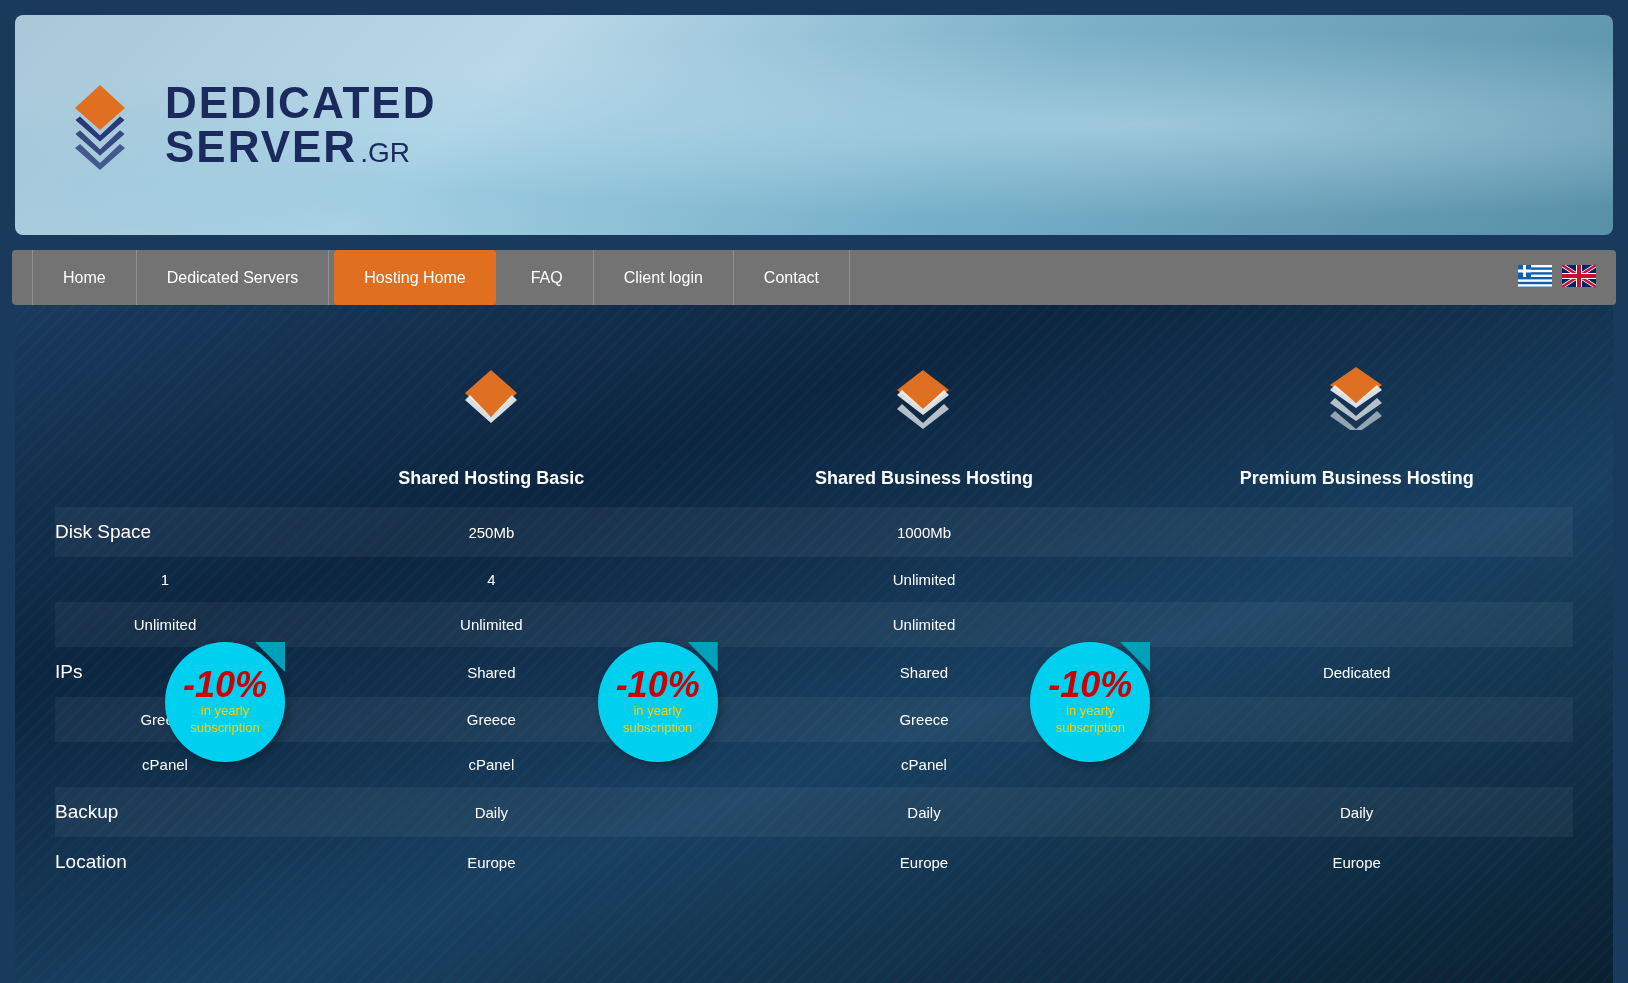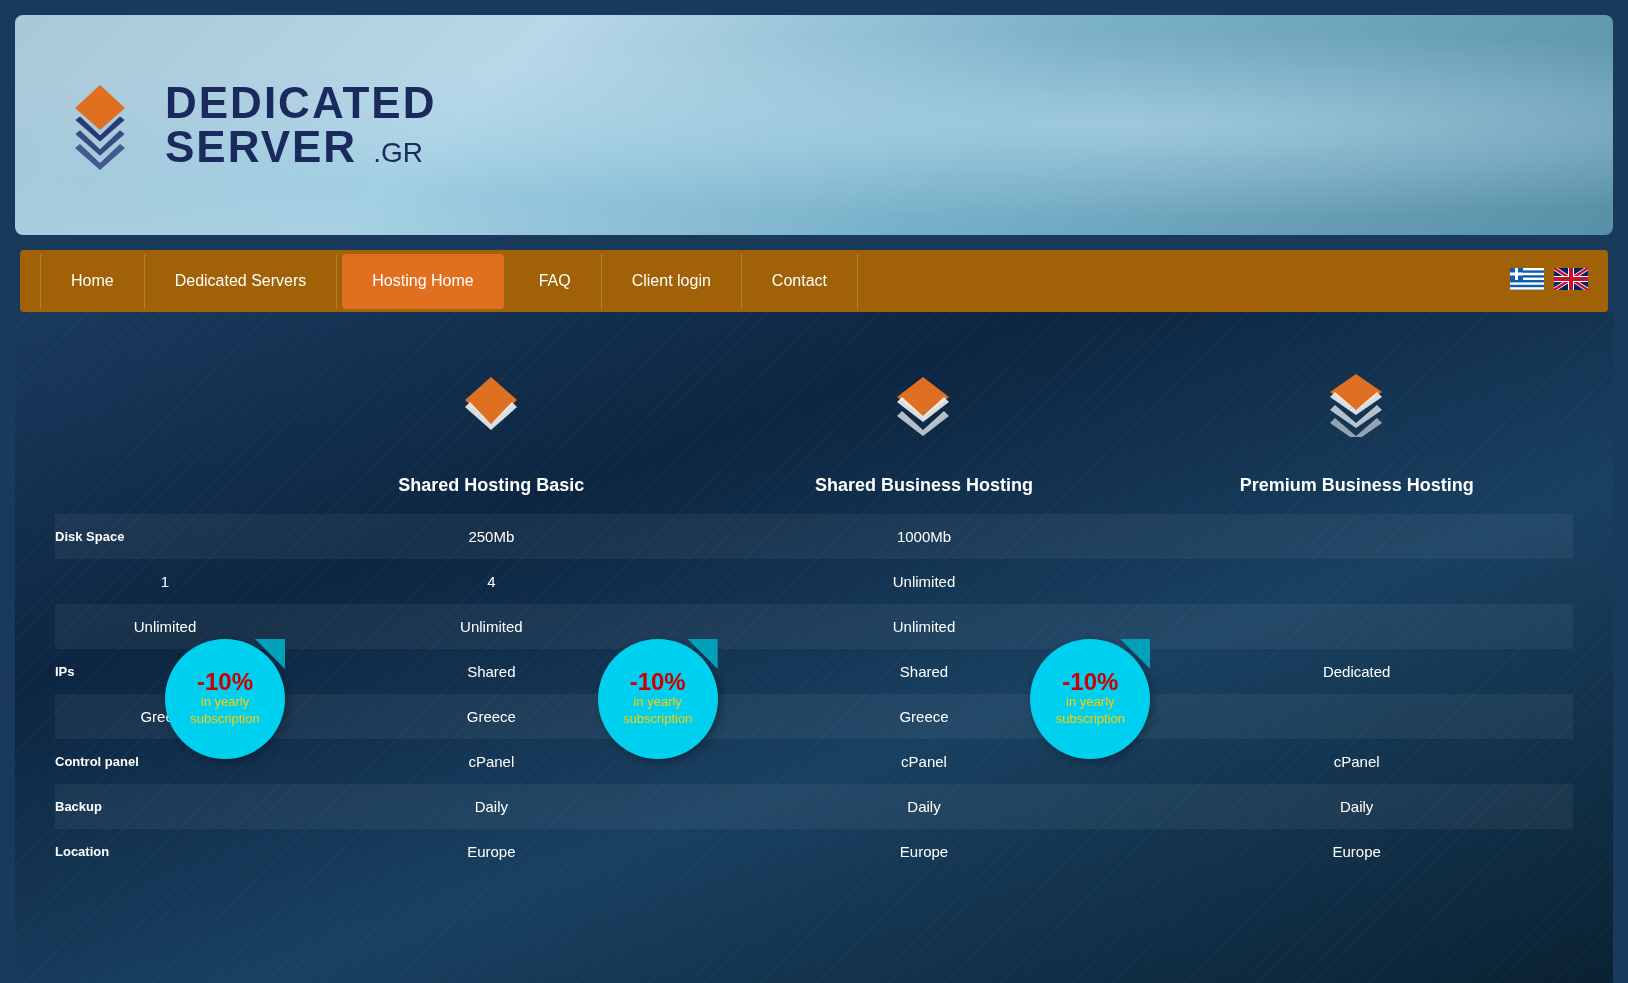--- a/index.html
+++ b/index.html
@@ -55,26 +55,26 @@
     .logo-text-sub {
       font-size: 44px;
       font-weight: 900;
       color: #1a2a5c;
       line-height: 1;
       letter-spacing: 2px;
     }
 
     
     .nav {
-      background: #a16207;
-      height: 62px;
+      background: #737373;
+      height: 55px;
       display: flex;
       align-items: center;
       padding: 0 20px;
-      margin: 0 20px;
+      margin: 0 12px;
       border-radius: 4px;
     }
     .nav-items {
       display: flex;
       align-items: center;
       flex: 1;
       gap: 0;
     }
     .nav-item {
       color: white;
@@ -120,22 +120,22 @@
           -45deg,
           transparent,
           transparent 8px,
           rgba(0,150,200,0.05) 8px,
           rgba(0,150,200,0.05) 10px
         );
       pointer-events: none;
     }
     .row-label {
       color: white;
-      font-weight: 700;
-      font-size: 13px;
+      font-weight: 400;
+      font-size: 19px;
       padding: 14px 20px 14px 0;
       display: flex;
       align-items: center;
     }
     .row-value {
       color: white;
       font-size: 15px;
       text-align: center;
       padding: 14px 20px;
       display: flex;
@@ -183,24 +183,25 @@
       content: '';
       position: absolute;
       top: 0; right: 0;
       width: 30px;
       height: 30px;
       background: #00a0b8;
       clip-path: polygon(0 0, 100% 0, 100% 100%);
       border-radius: 0 0 0 0;
     }
     .sticker-percent {
-      font-size: 24px;
+      font-size: 36px;
       font-weight: 900;
       color: #cc0000;
       line-height: 1;
+      font-style: italic;
       text-align: center;
     }
     .sticker-sub {
       font-size: 13px;
       font-weight: 400;
       color: #ffcc00;
       text-align: center;
       line-height: 1.3;
     }
 
@@ -246,21 +247,21 @@
 
       <polygon points="20,40 45,62 70,40 65,36 45,55 25,36" fill="#1a2a6c" opacity="0.9"></polygon>
       <polygon points="20,54 45,76 70,54 65,50 45,69 25,50" fill="#1a2a6c" opacity="0.8"></polygon>
       <polygon points="20,68 45,90 70,68 65,64 45,83 25,64" fill="#1a2a6c" opacity="0.7"></polygon>
 
       <polygon points="20,40 45,62 70,40 65,36 45,55 25,36" fill="none" stroke="white" stroke-width="1" opacity="0.4"></polygon>
       <polygon points="20,54 45,76 70,54 65,50 45,69 25,50" fill="none" stroke="white" stroke-width="1" opacity="0.3"></polygon>
     </svg>
     <div class="logo-text">
       <div class="logo-text-main">DEDICATED</div>
-      <div style="display:flex; align-items:baseline; gap:16px;">
+      <div style="display:flex; align-items:baseline; gap:3px;">
         <span class="logo-text-sub">SERVER</span>
         <span style="font-size:28px; font-weight:400; color:#1a2a5c;">.GR</span>
       </div>
     </div>
   </div>
 </div>
 
 <nav class="nav">
   <div class="nav-items">
     <a class="nav-item">Home</a>
@@ -402,21 +403,20 @@
             <div class="sticker-sub">
               <span>in yearly</span><br>
               <span>subscription</span>
             </div>
           </div>
         </div>
       </div>
     </div>
 
     <div class="table-row">
-      <div class="row-label">Control panel</div>
       <div class="row-value">cPanel</div>
       <div class="row-value">cPanel</div>
       <div class="row-value">cPanel</div>
     </div>
 
     <div class="table-row">
       <div class="row-label">Backup</div>
       <div class="row-value">Daily</div>
       <div class="row-value">Daily</div>
       <div class="row-value">Daily</div>

